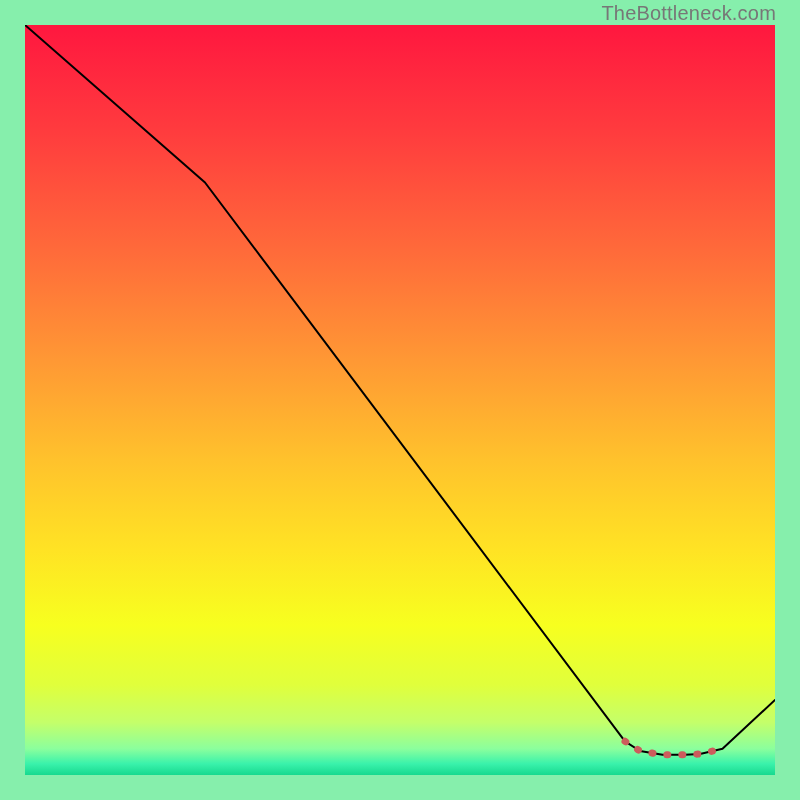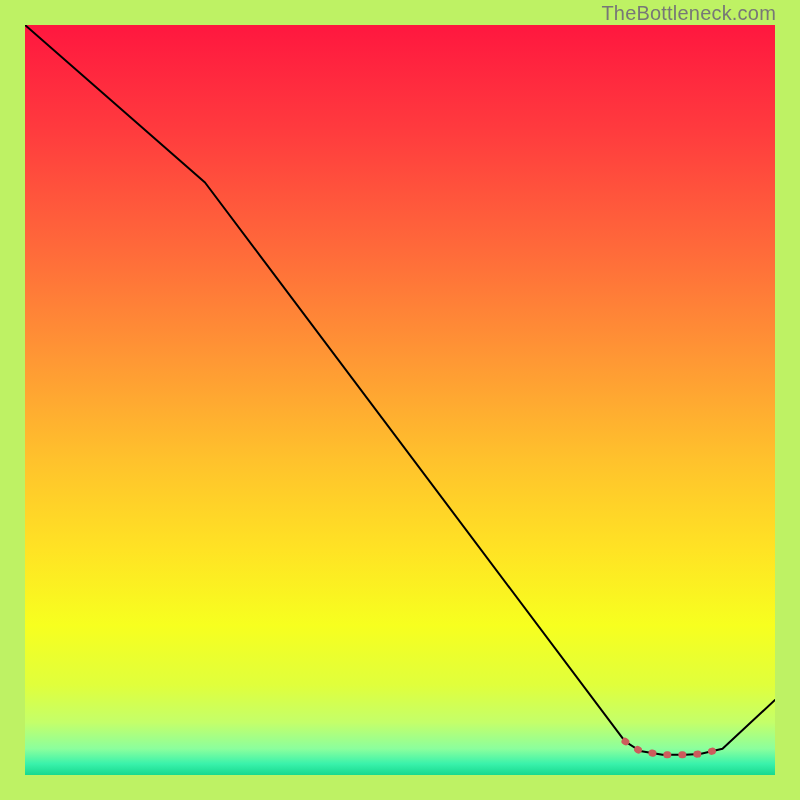--- a/index.html
+++ b/index.html
@@ -9,21 +9,21 @@
     height: 800px;
     background: #000;
     overflow: hidden;
   }
   .frame {
     position: absolute;
     top: 0;
     left: 0;
     width: 800px;
     height: 800px;
-    background: #bef264;
+    background: #86efac;
   }
   .plot {
     position: absolute;
     top: 25px;
     left: 25px;
     width: 750px;
     height: 750px;
   }
   .attrib {
     position: absolute;

